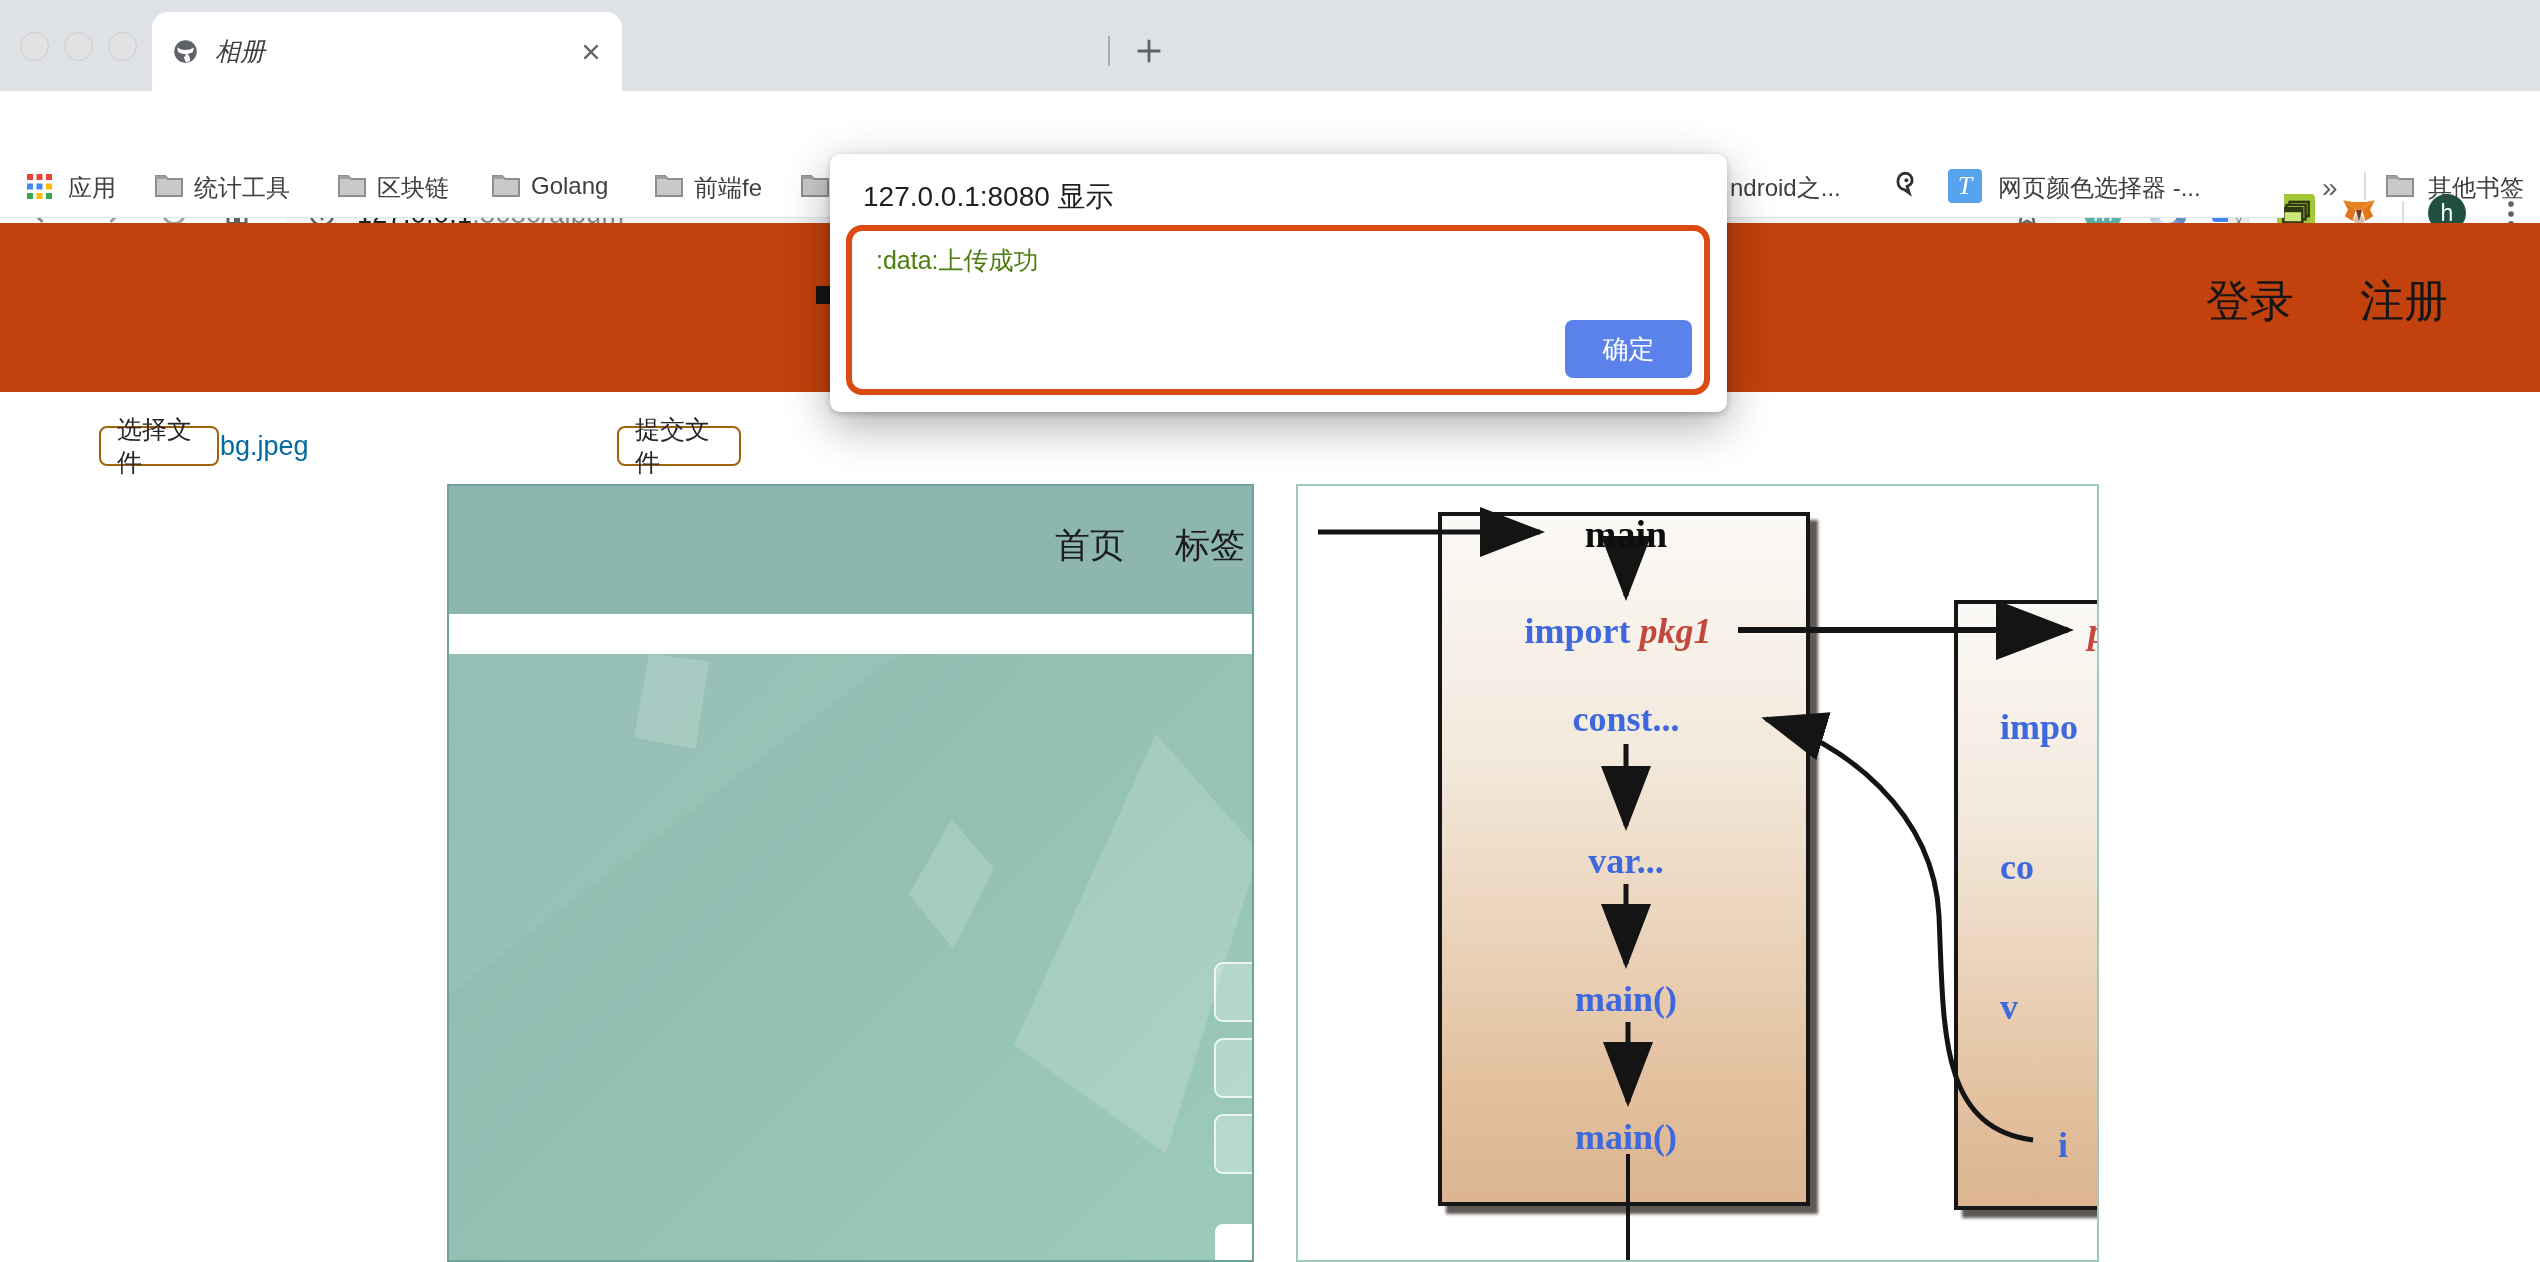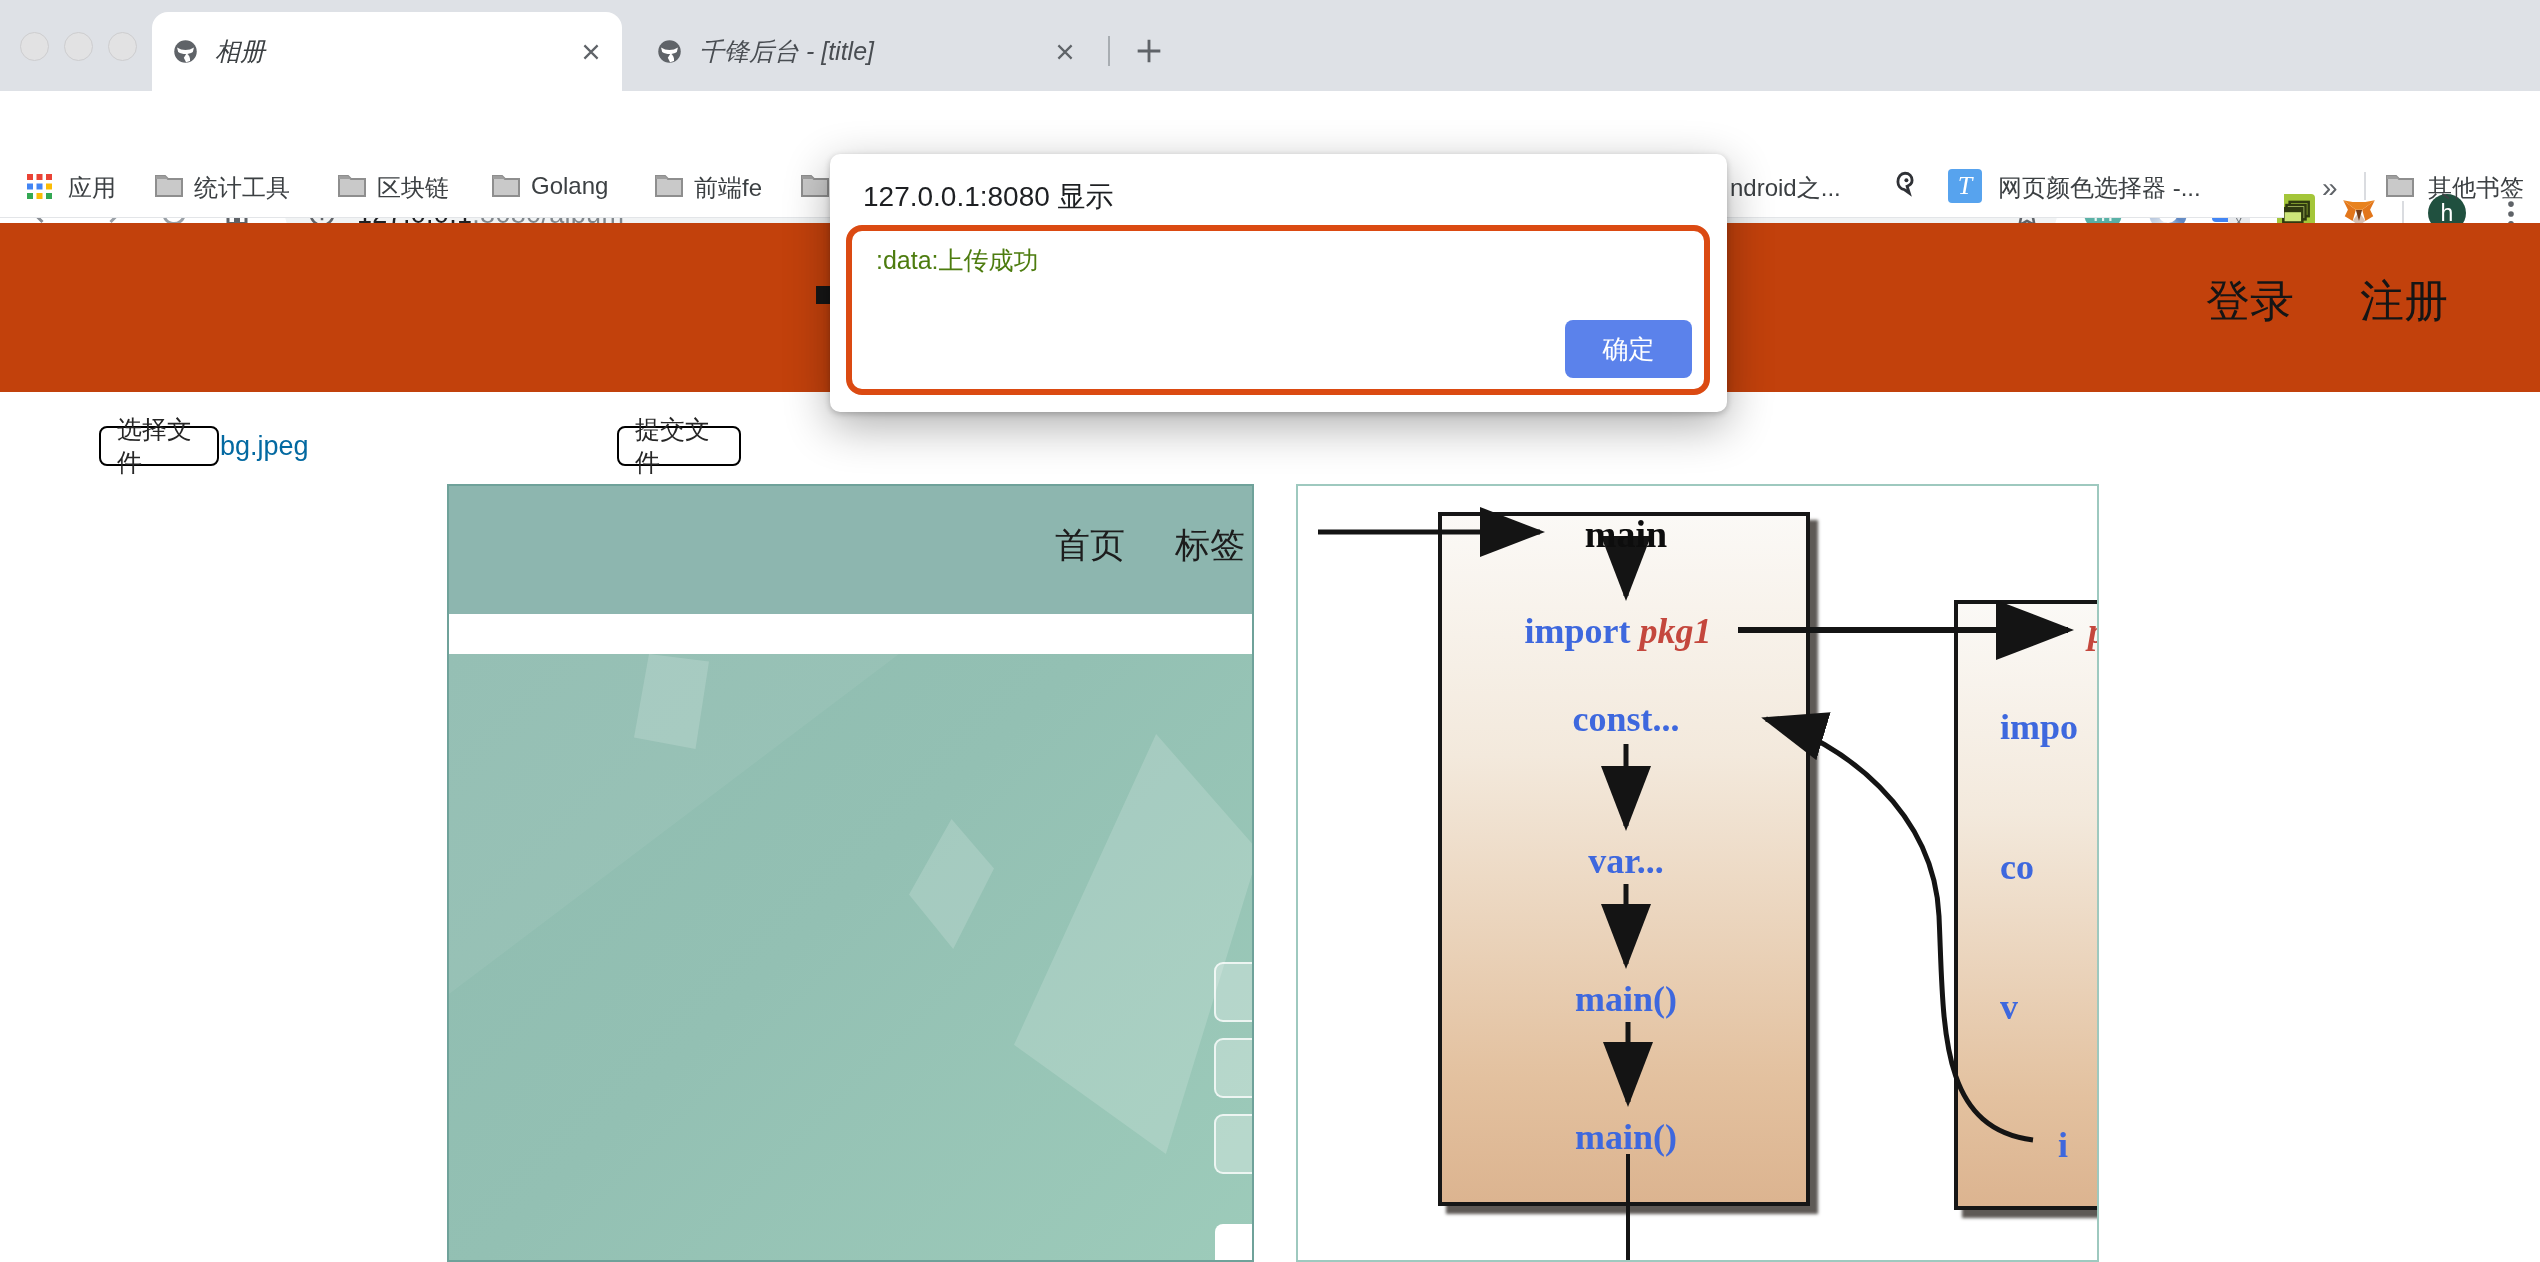--- a/index.html
+++ b/index.html
@@ -23,21 +23,21 @@
   .url-rest{color:#80868B;}
   .extic{top:103px;width:38px;height:38px;}
   .avatar{left:2428px;top:103px;width:38px;height:38px;border-radius:50%;background:#20503F;color:#fff;font-size:23px;display:flex;align-items:center;justify-content:center;}
   
   .bookmarks{left:0;top:155px;width:2284px;height:62px;background:#fff;border-bottom:1px solid #E3E5E8;}
   .bm-label{font-size:24px;color:#3C4043;top:17px;white-space:nowrap;}
   .folder{top:17px;width:30px;height:26px;}
   
   .page-header{left:0;top:223px;width:2540px;height:169px;background:#c2410c;}
   .hdr-link{font-size:44px;color:#151515;top:272px;font-weight:500;}
-  .upload-btn{top:426px;height:40px;background:#fff;border:2px solid #000000;border-radius:8px;font-size:25px;color:#262626;display:flex;align-items:center;justify-content:center;box-sizing:border-box;padding:0 16px;}
+  .upload-btn{top:426px;height:40px;background:#fff;border:2px solid #a16207;border-radius:8px;font-size:25px;color:#262626;display:flex;align-items:center;justify-content:center;box-sizing:border-box;padding:0 16px;}
   .filename{left:220px;top:431px;font-size:27px;font-weight:normal;color:#0369a1;}
   
   .album{left:447px;top:484px;width:807px;height:778px;border:2px solid #6FA29A;box-sizing:border-box;overflow:hidden;background:#fff;}
   .album-hdr{left:0;top:0;width:803px;height:128px;background:#8DB6AF;}
   .album-nav{font-size:35px;color:#1d1d1d;top:36px;}
   .album-band{left:0;top:128px;width:803px;height:40px;background:#fff;}
   .album-body{left:0;top:168px;width:803px;height:610px;background:linear-gradient(135deg,#8FBCB0 0%,#93C0B3 45%,#9DCBBA 100%);}
   .poly{background:rgba(255,255,255,0.16);}
   .card{left:765px;width:50px;height:60px;border-radius:9px;background:rgba(255,255,255,0.28);border:2px solid rgba(255,255,255,0.75);box-sizing:border-box;}
   
@@ -73,35 +73,20 @@
         </svg>
     </span>
     <span class="tab-title">相册</span>
     <span class="closex">
       <svg width="22" height="22" viewBox="0 0 20 20">
           <path d="M4 4l12 12M16 4L4 16" stroke="#5F6368" stroke-width="2"></path>
         </svg>
     </span>
   </div>
 
-  <div class="abs tab inactive" style="left:636px;width:460px">
-    <span>
-      <svg width="27" height="27" viewBox="0 0 24 24">
-          <circle cx="12" cy="12" r="10" fill="#5F6368"></circle>
-          <path d="M4.5 8.5c4.5 3 10.5 3 15 0l-1 4c-4 2.4-9 2.4-13 0z" fill="#fff"></path>
-          <path d="M13 13.5c2 1.5 3.5 4 3 7l-3.5 1-2-4z" fill="#fff"></path>
-        </svg>
-    </span>
-    <span class="tab-title">千锋后台 - [title]</span>
-    <span class="closex">
-      <svg width="22" height="22" viewBox="0 0 20 20">
-          <path d="M4 4l12 12M16 4L4 16" stroke="#5F6368" stroke-width="2"></path>
-        </svg>
-    </span>
-  </div>
 
   <div class="abs" style="left:1108px;top:36px;width:2px;height:30px;background:#A8ADB2"></div>
   <div class="abs" style="left:1132px;top:34px">
     <svg width="34" height="34" viewBox="0 0 24 24">
         <path d="M12 4v16M4 12h16" stroke="#5F6368" stroke-width="2"></path>
       </svg>
   </div>
 </div>
 
 <div class="abs toolbar">

